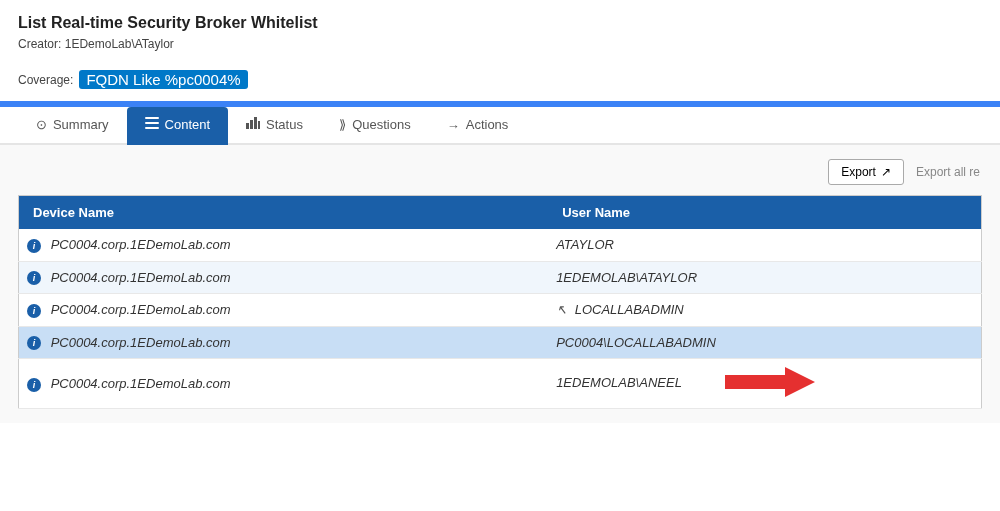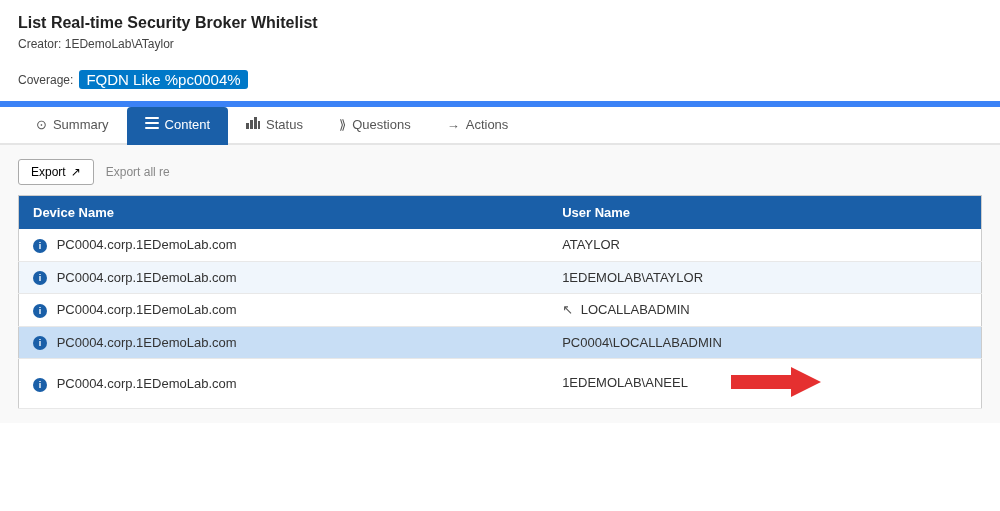--- a/index.html
+++ b/index.html
@@ -98,20 +98,21 @@
     }
 
     
     .content-area {
       background: #f9f9f9;
       padding: 14px 18px;
     }
 
     .toolbar-row {
       display: flex;
+      justify-content: flex-end;
       align-items: center;
       gap: 10px;
       margin-bottom: 10px;
     }
 
     .export-button {
       border: 1px solid #aaa;
       background: #fff;
       border-radius: 3px;
       padding: 5px 12px;
@@ -161,23 +162,24 @@
 
     .data-table tbody tr:nth-child(odd) {
       background: #fff;
     }
 
     .data-table tbody tr:nth-child(4) {
       background: #d6e8f7;
     }
 
     .data-table tbody td {
-      padding: 8px 14px;
+      padding: 8px 8px;
       font-size: 13px;
       color: #333;
+      font-style: italic;
     }
 
     .row-icon {
       display: inline-flex;
       align-items: center;
       justify-content: center;
       width: 14px;
       height: 14px;
       border-radius: 50%;
       background: #1a5fa8;

